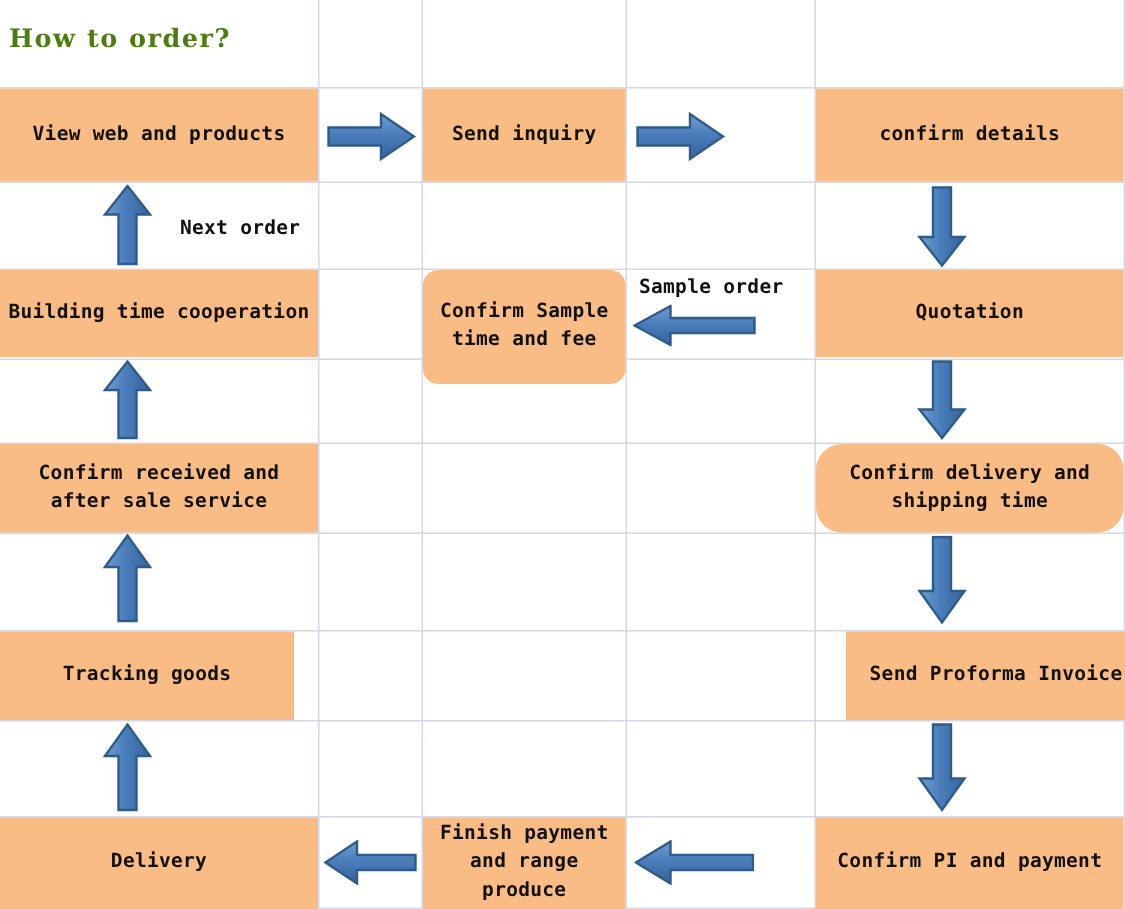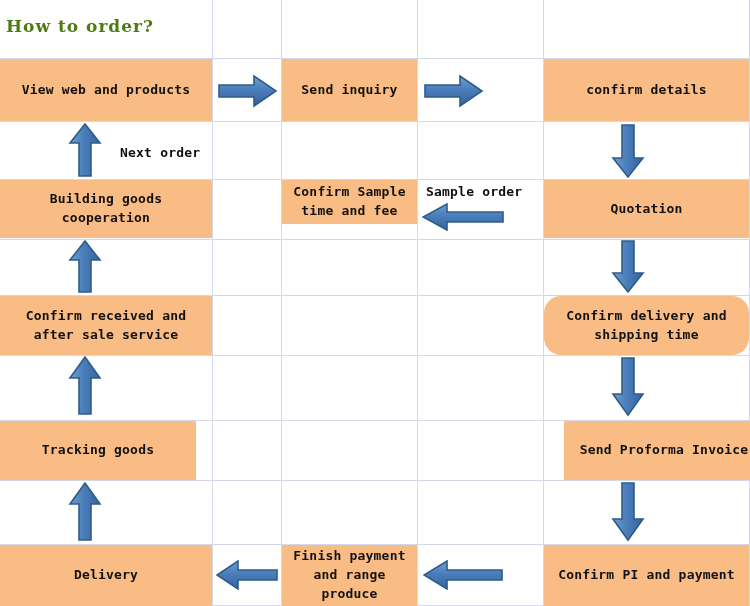--- a/index.html
+++ b/index.html
@@ -138,23 +138,23 @@
   </div>
 
   <div class="flow-label" style="left:120px; top:145px;">Next order</div>
 
   <div class="arrow" style="left:611px; top:124px;">
     <svg width="34" height="55" viewBox="0 0 34 55">
       <path d="M11,1 L11,34 L2,34 L17,53 L32,34 L23,34 L23,1 Z" fill="url(#gv)" stroke="#2e5c8a" stroke-width="1.6" stroke-linejoin="miter"></path>
     </svg>
   </div>
 
-  <div class="box" style="left:0; top:180px; width:212px; height:58px;">Building goods cooperation</div>
-
-  <div class="box" style="left:282px; top:180px; width:135px; height:44px;">Confirm Sample time and fee</div>
+  <div class="box" style="left:0; top:180px; width:212px; height:58px;">Building time cooperation</div>
+
+  <div class="box" style="left:282px; top:180px; width:135px; height:76px;border-radius:10px;">Confirm Sample time and fee</div>
 
   <div class="flow-label" style="left:426px; top:184px;">Sample order</div>
 
   <div class="arrow" style="left:422px; top:203px;">
     <svg width="82" height="28" viewBox="0 0 82 28">
       <path d="M81,9 L25,9 L25,1 L1,14 L25,27 L25,19 L81,19 Z" fill="url(#gr)" stroke="#2e5c8a" stroke-width="1.6" stroke-linejoin="miter"></path>
     </svg>
   </div>
 
   <div class="box" style="left:544px; top:180px; width:205px; height:58px;">Quotation</div>

